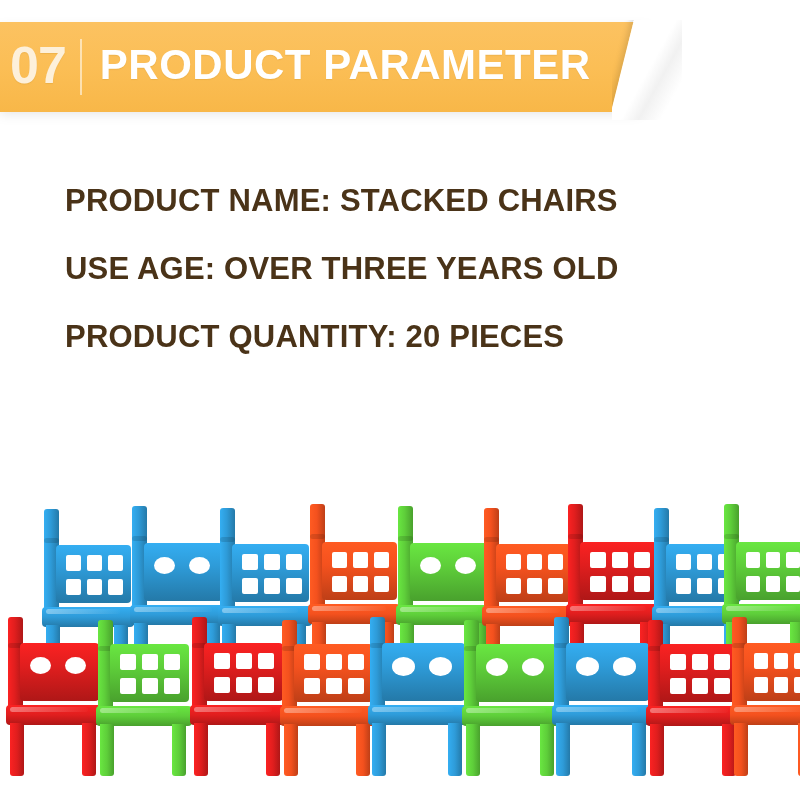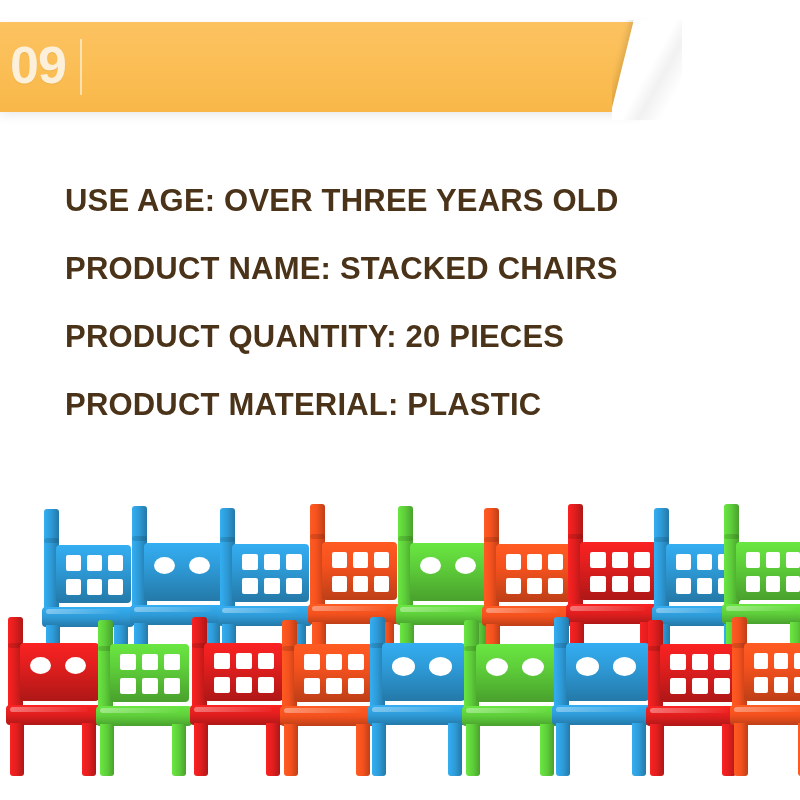--- a/index.html
+++ b/index.html
@@ -163,33 +163,33 @@
     border-radius: 3px;
     pointer-events: none;
   }
 </style>
 </head>
 <body>
 
 <div class="banner-wrap">
   <div class="banner-shadow"></div>
   <div class="banner">
-    <div class="banner-index">09</div>
+    <div class="banner-index">07</div>
     <div class="banner-divider"></div>
+    <div class="banner-title">PRODUCT PARAMETER</div>
   </div>
   <div class="banner-fold">
     <div class="fold-sheet"></div>
   </div>
 </div>
 
 <div class="specs">
+  <div class="spec-line">PRODUCT NAME: STACKED CHAIRS</div>
   <div class="spec-line">USE AGE: OVER THREE YEARS OLD</div>
-  <div class="spec-line">PRODUCT NAME: STACKED CHAIRS</div>
   <div class="spec-line">PRODUCT QUANTITY: 20 PIECES</div>
-  <div class="spec-line">PRODUCT MATERIAL: PLASTIC</div>
 </div>
 
 <div class="photo">
   <div class="chair-layer" id="back-row">
       <div class="chair" style="left: 42px; width: 96px; height: 195px; bottom: 96px; z-index: 1;">
         <div class="post" style="left: 2px; top: 0px; width: 15px; height: 102px; background: linear-gradient(90deg, rgb(52, 174, 242), rgb(46, 155, 216) 45%, rgb(36, 121, 168));"></div>
         <div class="shade" style="left: 2px; top: 29px; width: 15px; height: 5px;"></div>
         <div class="seat" style="left: 14px; top: 36px; width: 75px; height: 58px; background: linear-gradient(rgb(52, 174, 242), rgb(46, 155, 216) 40%, rgb(36, 121, 168));"></div>
         <div class="slat" style="left: 24px; top: 46px; width: 15px; height: 16px;"></div>
         <div class="slat" style="left: 45px; top: 46px; width: 15px; height: 16px;"></div>

